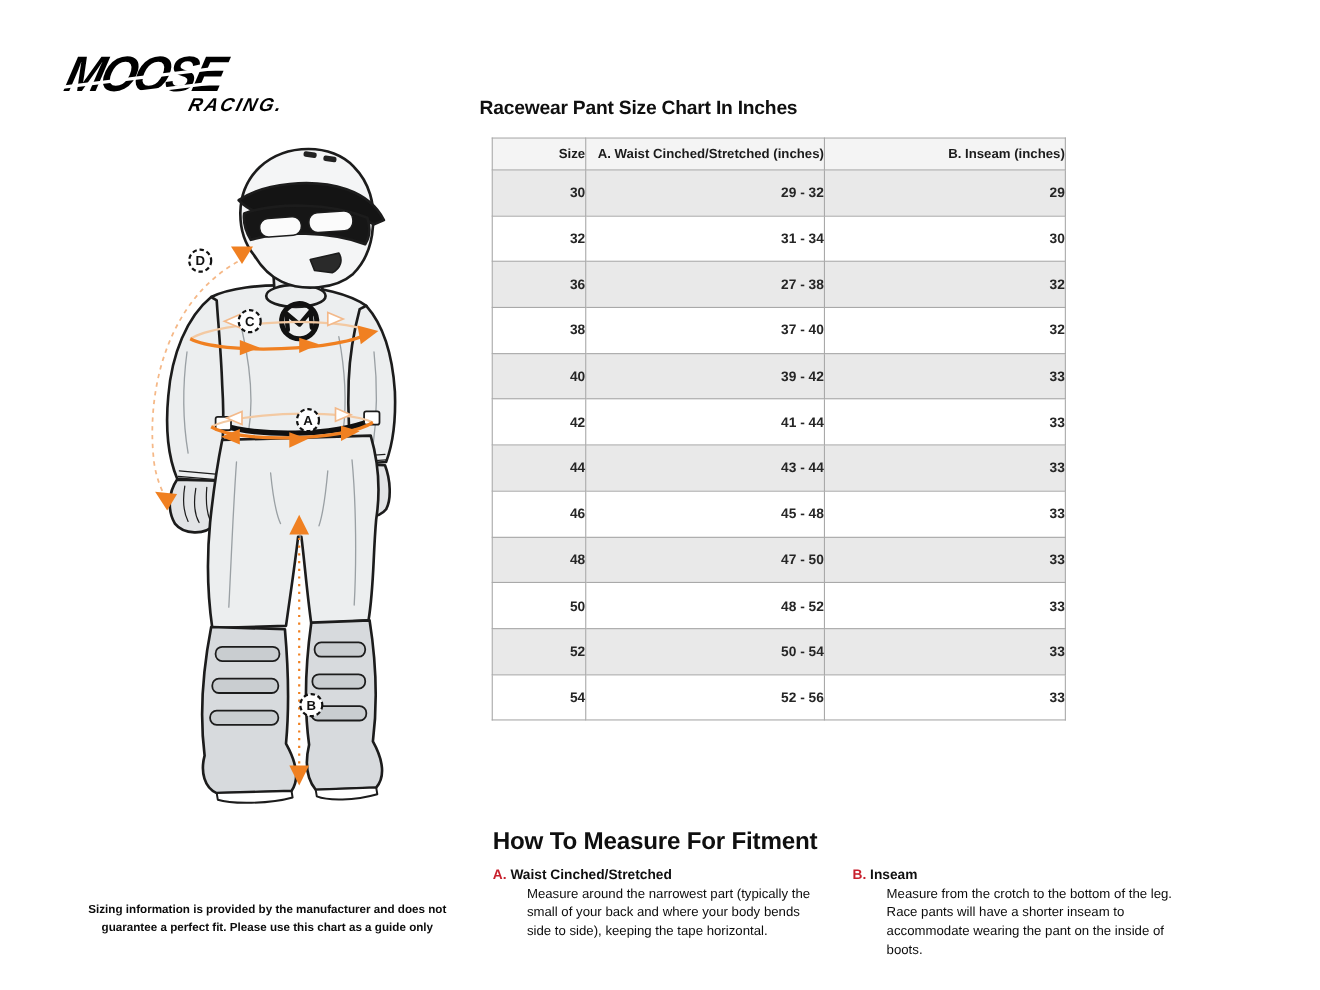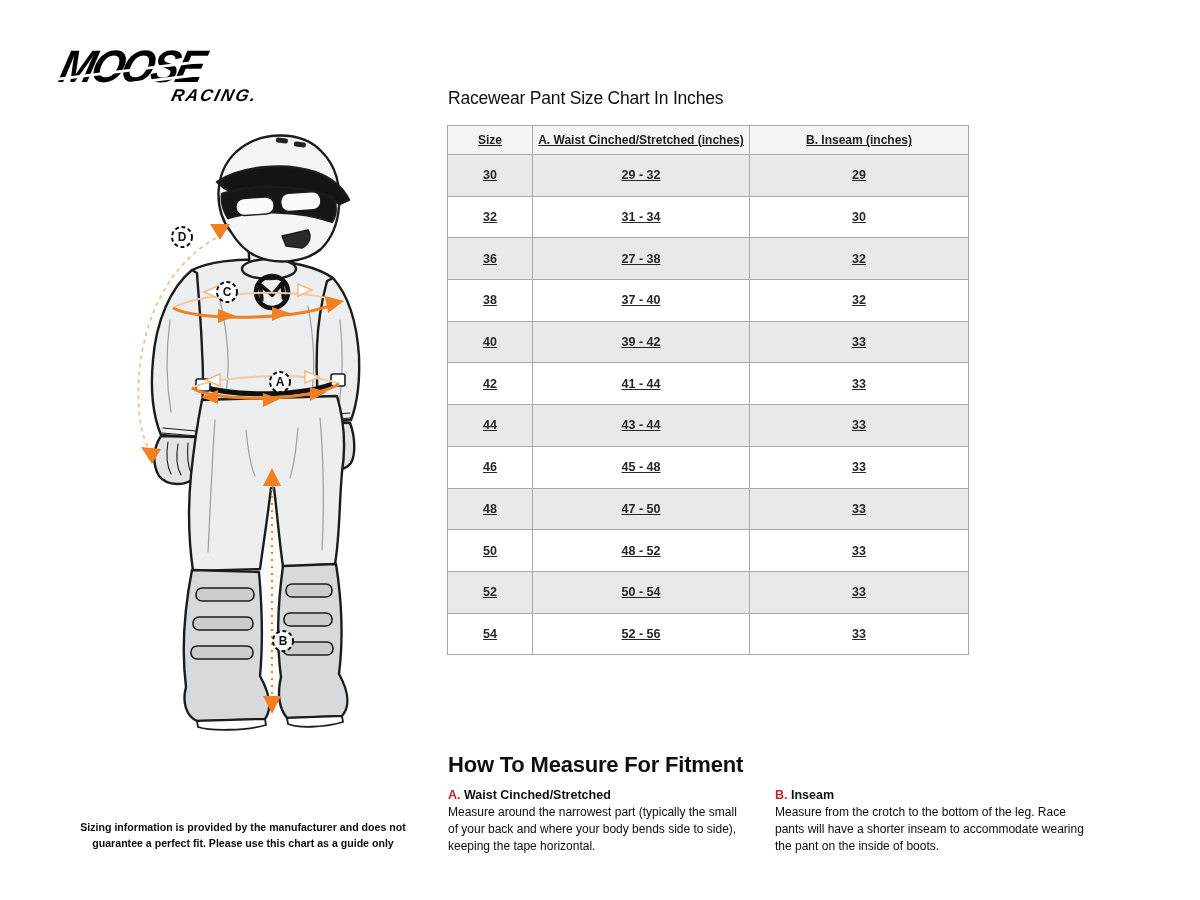--- a/index.html
+++ b/index.html
@@ -8,39 +8,39 @@
 
   
   .logo{position:absolute;left:55px;top:48px;width:200px;height:60px;}
   .logo-moose{font-style:italic;font-weight:900;font-size:42px;letter-spacing:-3px;transform:skewX(-14deg) scaleY(1.08);transform-origin:left bottom;color:#000;line-height:1;white-space:nowrap;}
   .logo-racing{font-style:italic;font-weight:900;font-size:17px;letter-spacing:2px;color:#000;text-align:right;margin-top:-4px;transform:skewX(-14deg);transform-origin:left bottom;}
   .logo .slit{position:absolute;background:#fff;height:3px;width:195px;transform:rotate(-7deg);}
   .slit1{left:0;top:18px;}
   .slit2{left:8px;top:30px;}
 
   
-  .chart-title{position:absolute;left:448px;top:88px;font-size:17.5px;font-weight:400;letter-spacing:-.2px;color:#0f0f0f;}
+  .chart-title{position:absolute;left:436px;top:88px;font-size:17.5px;font-weight:700;letter-spacing:-.2px;color:#0f0f0f;}
   .size-table{position:absolute;left:447px;top:125px;border-collapse:collapse;width:521px;table-layout:fixed;}
-  .size-table th,.size-table td{border:1px solid #a9a9a9;text-align:center;vertical-align:middle;padding:0;text-decoration:underline;}
+  .size-table th,.size-table td{border:1px solid #a9a9a9;text-align:right;vertical-align:middle;padding:0;}
   .size-table th{height:28px;background:#f4f4f4;font-size:12px;font-weight:700;color:#1b1b1b;}
   .size-table td{height:40.7px;font-size:12.5px;font-weight:700;color:#262626;background:#fff;}
   .size-table tbody tr:nth-child(odd) td{background:#e9e9e9;}
   .size-table{border:1px solid #8f8f8f;}
   .col-size{width:85px;}.col-waist{width:217px;}.col-inseam{width:219px;}
 
   
   .howto{position:absolute;left:448px;top:752px;width:660px;}
   .howto-title{font-size:22px;font-weight:700;letter-spacing:-.2px;margin:0 0 10px 0;color:#0f0f0f;}
   .howto-cols{position:relative;}
   .measure-block{position:absolute;top:0;}
   .block-a{left:0;width:300px;}
   .block-b{left:327px;width:310px;}
   .measure-name{font-size:12.5px;font-weight:700;color:#0f0f0f;margin-bottom:2px;}
   .measure-letter{color:#c8202d;font-weight:700;}
-  .measure-desc{font-size:12px;line-height:1.42;color:#0c0c0c;}
+  .measure-desc{font-size:12px;line-height:1.42;color:#0c0c0c;margin-left:31px;}
 
   
   .disclaimer{position:absolute;left:57px;top:820px;width:372px;font-size:10.6px;font-weight:700;line-height:1.5;color:#0c0c0c;text-align:center;}
 
   
   .diagram{position:absolute;left:50px;top:120px;width:380px;height:620px;}
   .diagram svg{display:block;}
   .lbl-circle{fill:#fff;stroke:#111;stroke-width:2;stroke-dasharray:4 2.6;}
   .lbl-text{font-family:"Liberation Sans",sans-serif;font-size:12px;font-weight:700;fill:#111;}
 </style>

